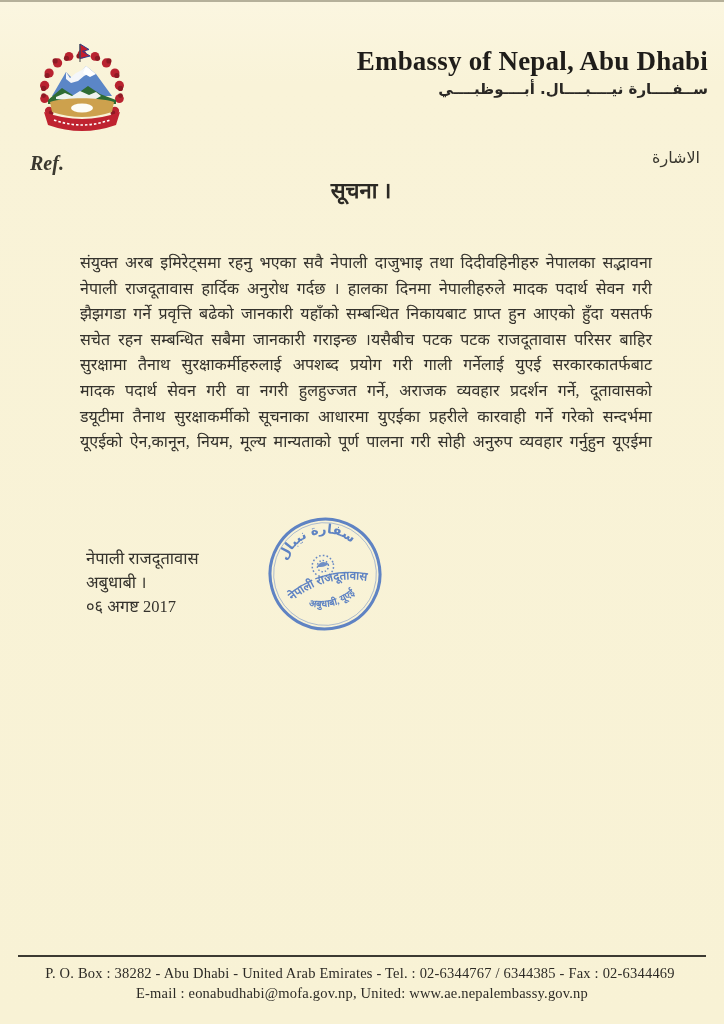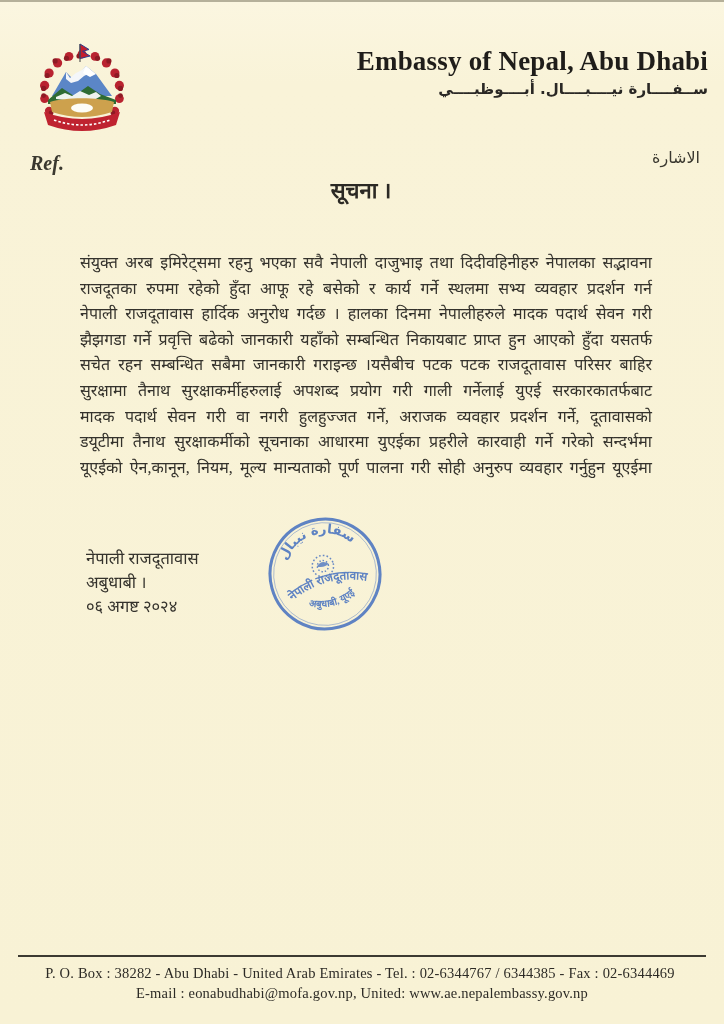--- a/index.html
+++ b/index.html
@@ -174,34 +174,33 @@
     <div class="head-title-ar">ســفــــارة نيــــبــــال. أبــــوظبــــي</div>
   </div>
 
   <div class="ref">Ref.</div>
   <div class="ref-ar">الاشارة</div>
 
   <div class="notice-title">सूचना ।</div>
 
   <div class="para">
     <div class="jline">संयुक्त अरब इमिरेट्समा रहनु भएका सवै नेपाली दाजुभाइ तथा दिदीवहिनीहरु नेपालका सद्भावना</div>
-    <div class="jline">राजदूतका रुपमा रहेको हुँदा आफू रहे बसेको र कार्य गर्ने स्थलमा सभ्य व्यवहार प्रदर्शन गर्न</div>
     <div class="jline">नेपाली राजदूतावास हार्दिक अनुरोध गर्दछ । हालका दिनमा नेपालीहरुले मादक पदार्थ सेवन गरी</div>
     <div class="jline">झैझगडा गर्ने प्रवृत्ति बढेको जानकारी यहाँको सम्बन्धित निकायबाट प्राप्त हुन आएको हुँदा यसतर्फ</div>
     <div class="jline">सचेत रहन सम्बन्धित सबैमा जानकारी गराइन्छ ।यसैबीच पटक पटक राजदूतावास परिसर बाहिर</div>
     <div class="jline">सुरक्षामा तैनाथ सुरक्षाकर्मीहरुलाई अपशब्द प्रयोग गरी गाली गर्नेलाई युएई सरकारकातर्फबाट</div>
     <div class="jline">मादक पदार्थ सेवन गरी वा नगरी हुलहुज्जत गर्ने, अराजक व्यवहार प्रदर्शन गर्ने, दूतावासको</div>
     <div class="jline">डयूटीमा तैनाथ सुरक्षाकर्मीको सूचनाका आधारमा युएईका प्रहरीले कारवाही गर्ने गरेको सन्दर्भमा</div>
     <div class="jline">यूएईको ऐन,कानून, नियम, मूल्य मान्यताको पूर्ण पालना गरी सोही अनुरुप व्यवहार गर्नुहुन यूएईमा</div>
   </div>
 
   <div class="signature">
     <div>नेपाली राजदूतावास</div>
     <div>अबुधाबी ।</div>
-    <div>०६ अगष्ट २०२४</div>
+    <div>०६ अगष्ट 2017</div>
   </div>
 
   <svg class="stamp" viewBox="0 0 116 116" aria-hidden="true">
     <defs>
       <path id="sArcTop" d="M 18,58 A 40 40 0 0 1 98,58"></path>
       <path id="sArcMid" d="M 18,76 Q 58,57 98,76"></path>
       <path id="sArcBot" d="M 25,79 Q 58,101 91,79"></path>
     </defs>
     <g transform="rotate(-15 58 58)" fill="#3f6cbf" stroke="none">
       <circle cx="58" cy="58" r="54" fill="none" stroke="#3f6cbf" stroke-width="3" opacity="0.9"></circle>

